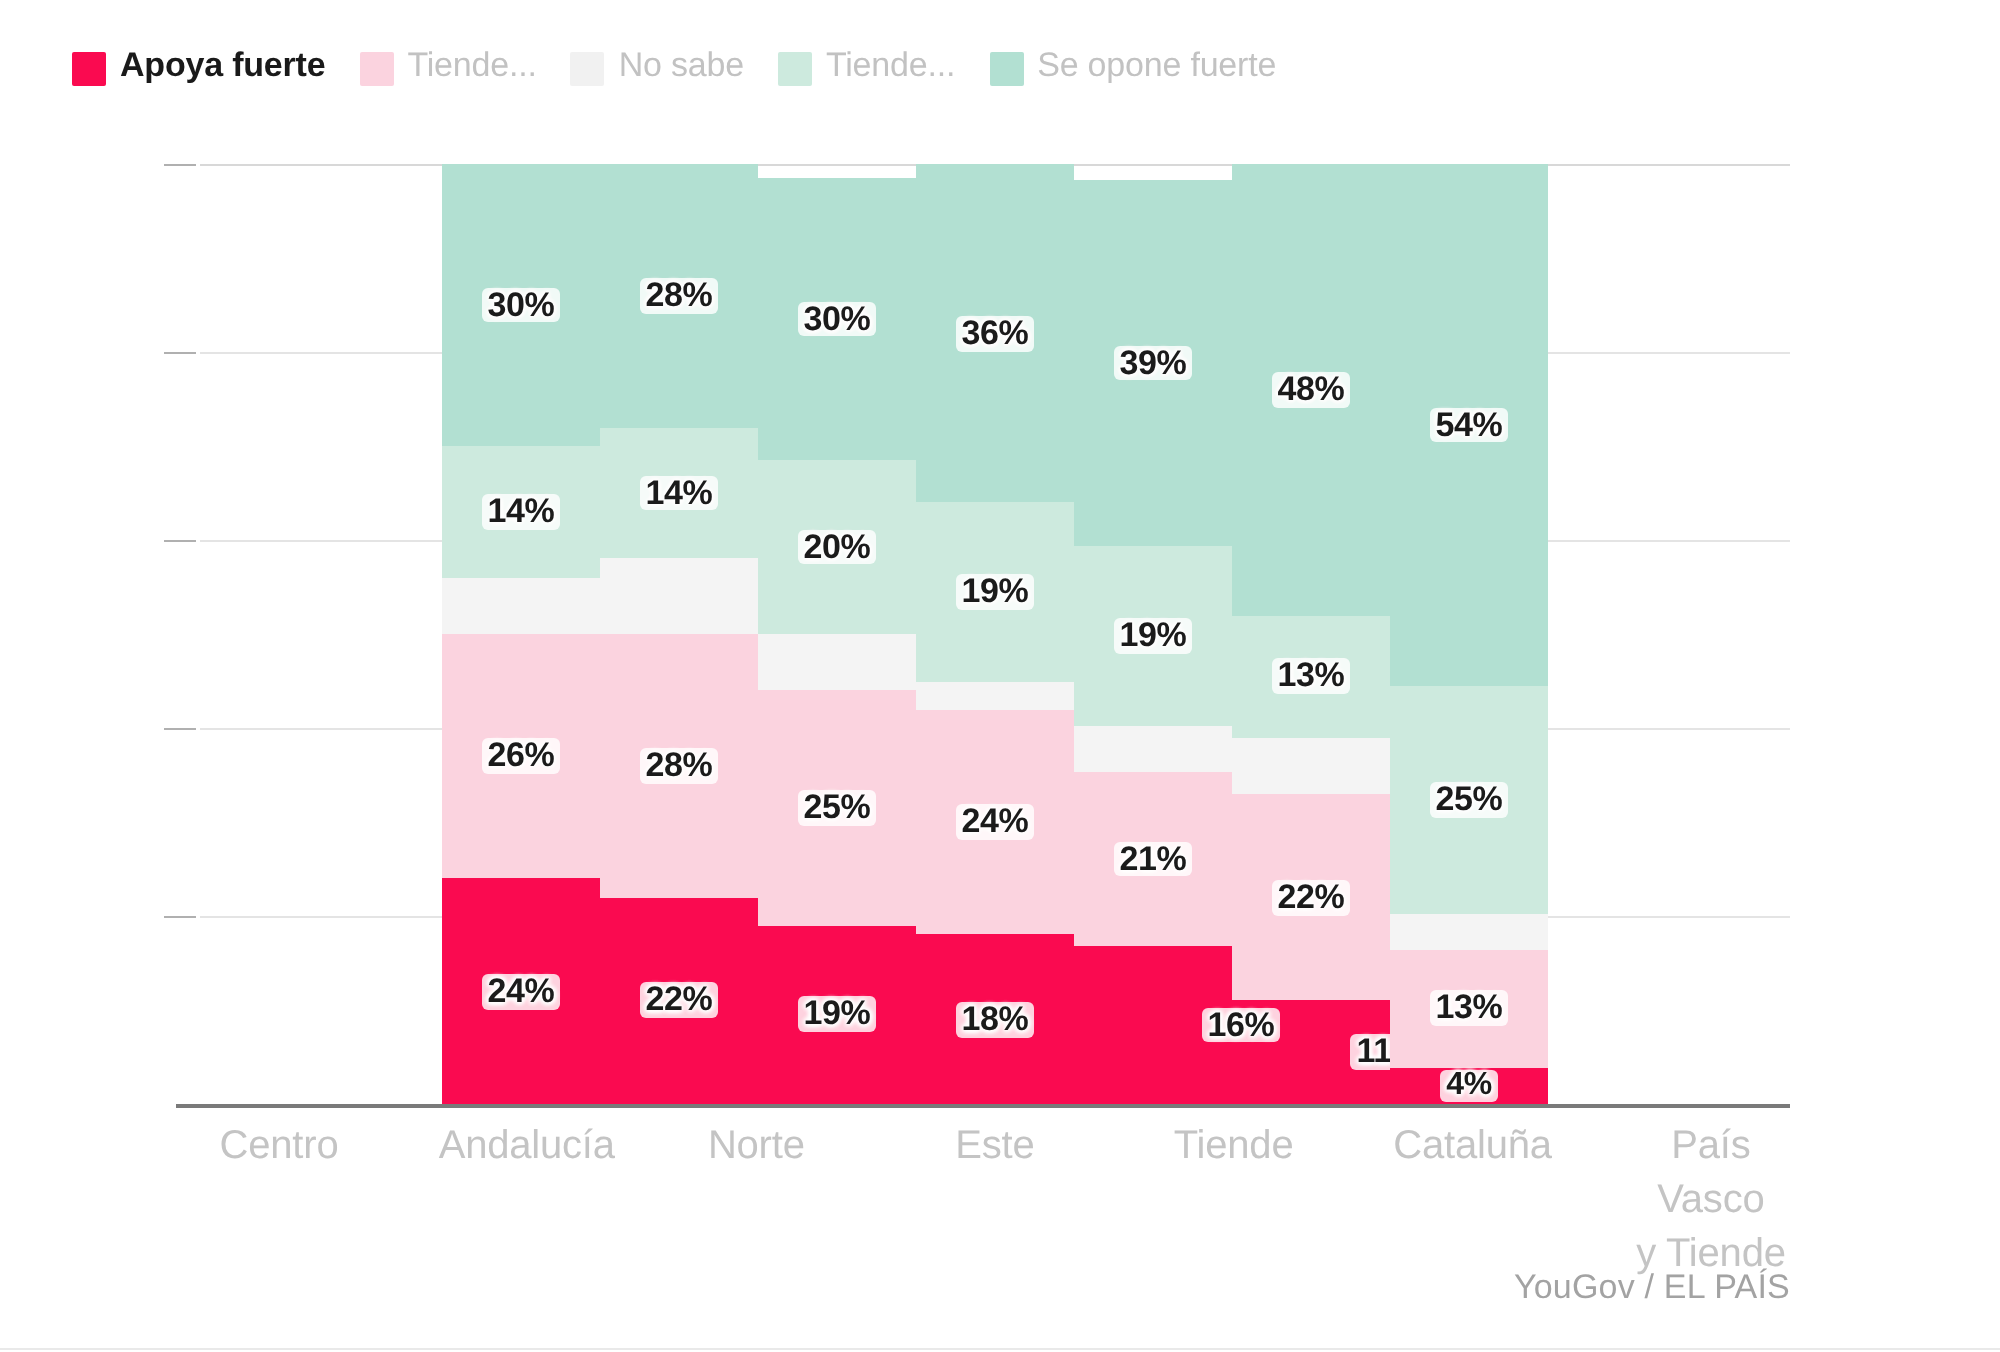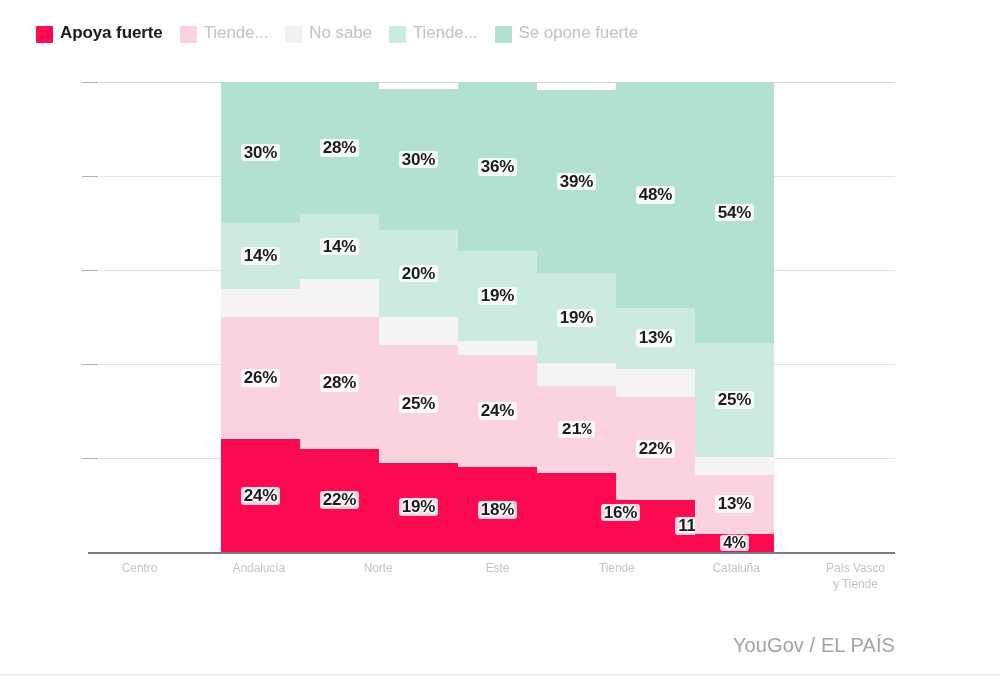--- a/index.html
+++ b/index.html
@@ -143,31 +143,31 @@
     position: absolute;
     left: 100px;
     top: 560px;
     width: 795px;
     display: flex;
     justify-content: space-between;
   }
   .xlabel {
     width: 79px;
     text-align: center;
-    font-size: 12px;
+    font-size: 20px;
     color: #c4c4c4;
     line-height: 1.35;
     letter-spacing: -0.1px;
   }
   
   #source-note {
     position: absolute;
     right: 105px;
     top: 634px;
-    font-size: 20px;
+    font-size: 17px;
     color: #a3a3a3;
     letter-spacing: 0.1px;
   }
   #bottom-rule {
     position: absolute;
     left: 0;
     top: 674px;
     width: 1000px;
     height: 1px;
     background: #e9e9e9;
@@ -281,21 +281,21 @@
           </div>
         </div>
         <div class="bar-col">
           <div class="seg" style="background: rgb(178, 224, 210); height: 183.3px;">
             <span class="seg-label">39%</span>
           </div>
           <div class="seg" style="background: rgb(205, 234, 222); height: 89.3px;">
             <span class="seg-label">19%</span>
           </div>
           <div class="seg" style="background: rgb(244, 244, 244); height: 23.5px;"></div>
-          <div class="seg" style="background: rgb(251, 211, 223); height: 87px; font-family: Liberation Mono, monospace;">
+          <div class="seg" style="background: rgb(251, 211, 223); height: 87px;">
             <span class="seg-label">21%</span>
           </div>
           <div class="seg" style="background: rgb(250, 10, 80); height: 79px; padding-left: 44px;">
             <span class="seg-label">16%</span>
           </div>
         </div>
         <div class="bar-col">
           <div class="seg" style="background: rgb(178, 224, 210); height: 225.6px;">
             <span class="seg-label">48%</span>
           </div>

